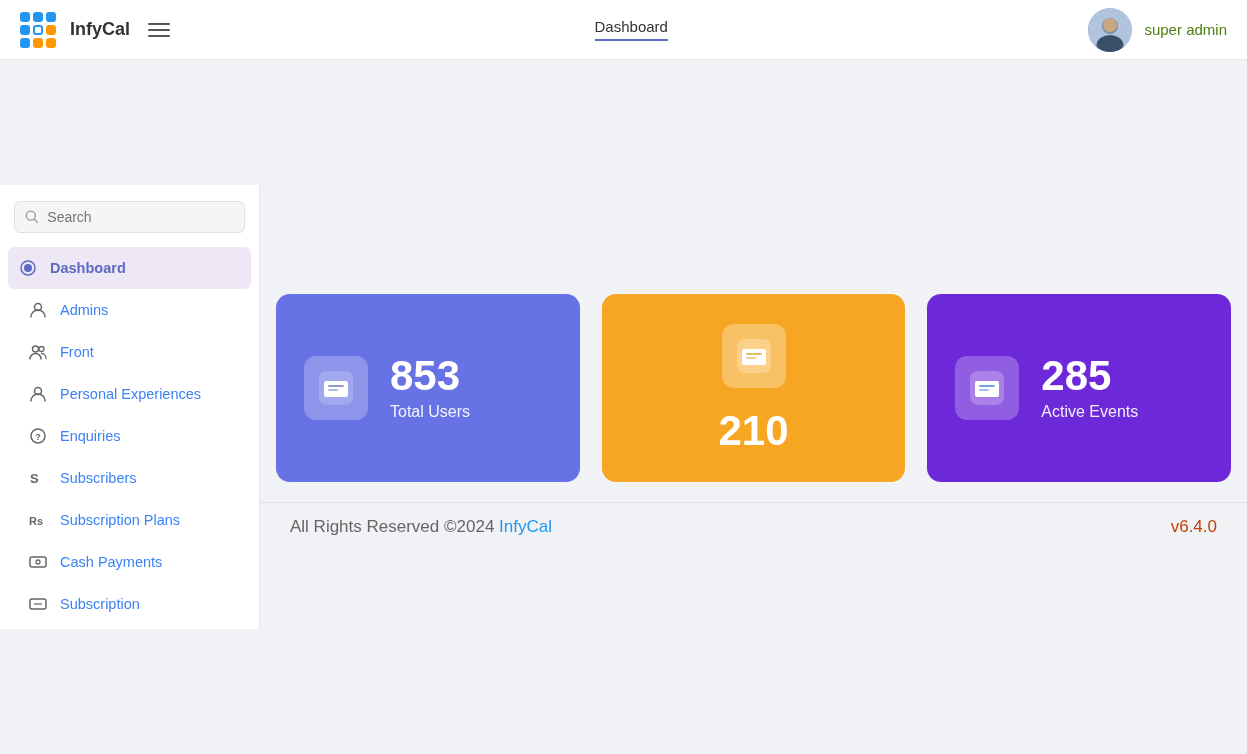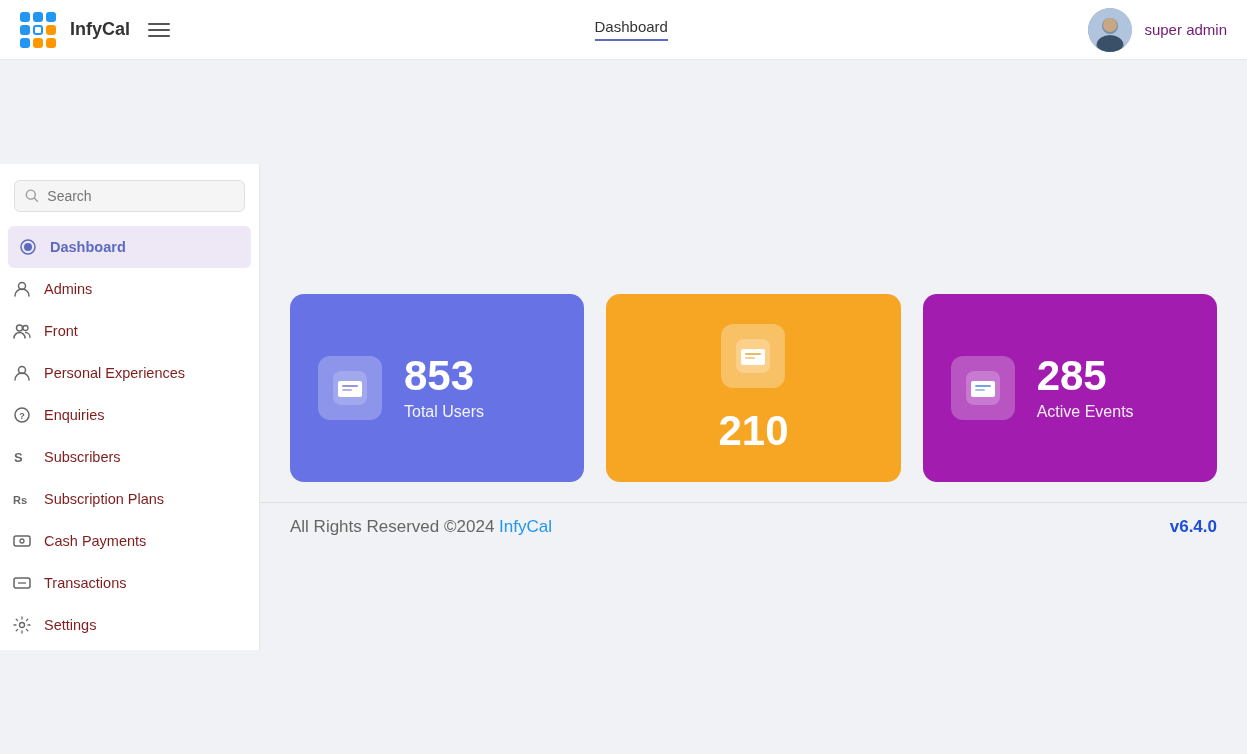--- a/index.html
+++ b/index.html
@@ -78,21 +78,21 @@
       border-radius: 50%;
       background: linear-gradient(135deg, #8e9edb 0%, #b5c8e8 100%);
       display: flex;
       align-items: flex-end;
       justify-content: center;
       overflow: hidden;
       position: relative;
     }
     .user-name {
       font-size: 15px;
-      color: #701a75;
+      color: #4d7c0f;
       font-weight: 500;
     }
 
     
     .main-layout {
       display: flex;
       flex: 1;
       overflow: hidden;
       align-items: center;
     }
@@ -127,23 +127,23 @@
       color: #555;
       width: 100%;
     }
     .search-icon-svg { color: #999; }
 
     .nav-items { padding: 4px 0; }
     .nav-item {
       display: flex;
       align-items: center;
       gap: 12px;
-      padding: 11px 12px;
+      padding: 11px 28px;
       cursor: pointer;
-      color: #7f1d1d;
+      color: #3b82f6;
       font-size: 14.5px;
       transition: background 0.15s;
       border-radius: 0;
     }
     .nav-item.active {
       background: #ede7f6;
       color: #5c6bc0;
       font-weight: 600;
       border-radius: 6px;
       margin: 0 8px;
@@ -161,21 +161,21 @@
 
     
     .content {
       flex: 1;
       background: #f0f2f5;
       display: flex;
       flex-direction: column;
       overflow-y: auto;
     }
     .content-inner {
-      padding: 30px 30px 20px;
+      padding: 30px 16px 20px;
       flex: 1;
     }
     .stats-row {
       display: flex;
       gap: 22px;
       flex-wrap: wrap;
     }
 
     
     .stat-card {
@@ -183,21 +183,21 @@
       padding: 30px 28px;
       display: flex;
       align-items: center;
       gap: 22px;
       flex: 1;
       min-width: 240px;
       min-height: 140px;
     }
     .stat-card.purple { background: #6772e5; }
     .stat-card.orange { background: #f6a623; flex-direction: column; }
-    .stat-card.blue { background: #a21caf; }
+    .stat-card.blue { background: #6d28d9; }
 
     .stat-icon-box {
       width: 64px;
       height: 64px;
       border-radius: 12px;
       display: flex;
       align-items: center;
       justify-content: center;
       flex-shrink: 0;
     }
@@ -228,21 +228,21 @@
       padding: 14px 30px;
       display: flex;
       justify-content: space-between;
       align-items: center;
       border-top: 1px solid #e0e0e0;
       font-size: 17px;
       color: #666;
       flex-shrink: 0;
     }
     .footer-link { color: #2196F3; text-decoration: none; }
-    .footer-version { color: #1d4ed8; font-weight: bold; }
+    .footer-version { color: #c2410c; }
   </style>
 </head>
 <body>
 
 <nav class="navbar">
   <div class="navbar-left">
     <div class="logo-grid">
       <div class="logo-cell blue"></div>
       <div class="logo-cell blue"></div>
       <div class="logo-cell blue"></div>
@@ -371,33 +371,24 @@
         <span>Cash Payments</span>
       </div>
 
       <div class="nav-item">
         <span class="nav-icon">
           <svg width="18" height="18" viewBox="0 0 18 18" fill="none">
             <rect x="1" y="4" width="16" height="10" rx="2" stroke="#666" stroke-width="1.5"></rect>
             <line x1="5" y1="9" x2="13" y2="9" stroke="#666" stroke-width="1.3"></line>
           </svg>
         </span>
-        <span>Transactions</span>
-      </div>
-
-
-      <div class="nav-item">
-        <span class="nav-icon">
-          <svg width="18" height="18" viewBox="0 0 18 18" fill="none">
-            <circle cx="9" cy="9" r="2.5" stroke="#666" stroke-width="1.3"></circle>
-            <path d="M9 1v2M9 15v2M1 9h2M15 9h2M3.22 3.22l1.41 1.41M13.37 13.37l1.41 1.41M3.22 14.78l1.41-1.41M13.37 4.63l1.41-1.41" stroke="#666" stroke-width="1.3" stroke-linecap="round"></path>
-          </svg>
-        </span>
-        <span>Settings</span>
-      </div>
+        <span>Subscription</span>
+      </div>
+
+
 
     </nav>
   </aside>
 
   <main class="content">
     <div class="content-inner">
       <div class="stats-row">
 
         <div class="stat-card purple">
           <div class="stat-icon-box">

